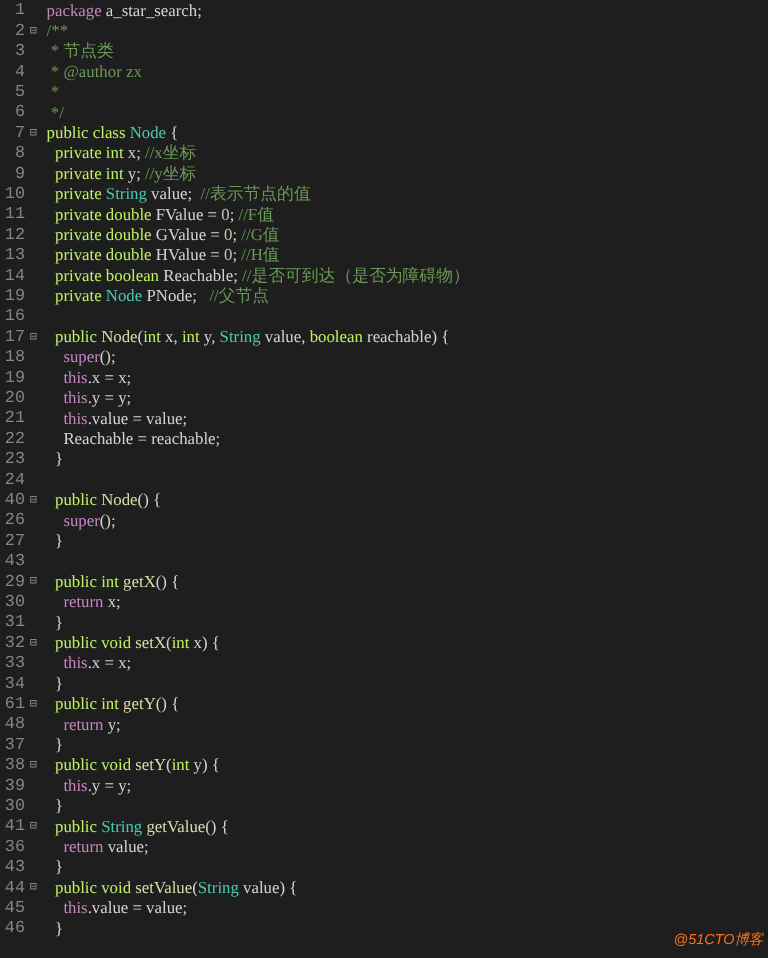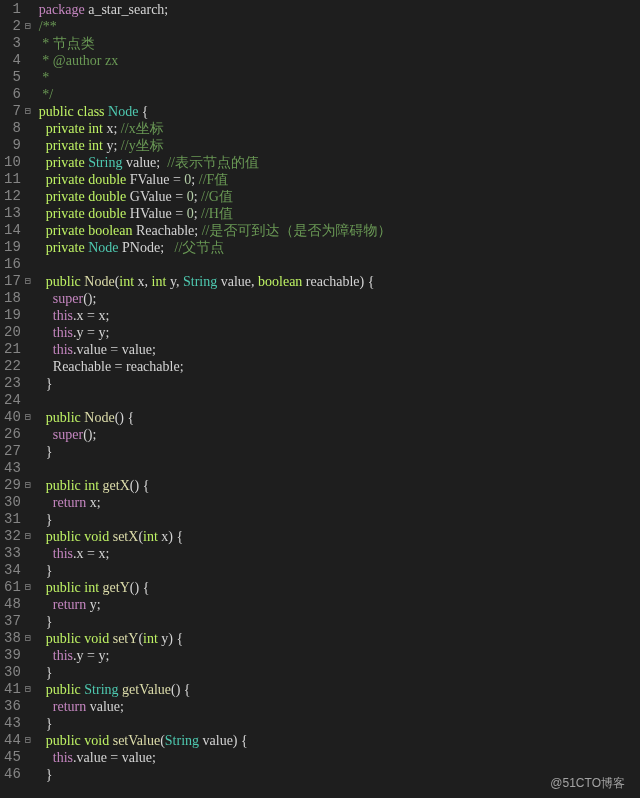--- a/index.html
+++ b/index.html
@@ -51,24 +51,25 @@
     }
     .kw { color: #c586c0; }
     .type { color: #4ec9b0; }
     .mod { color: #bef264; }
     .num { color: #b5cea8; }
     .com { color: #6a9955; }
     .fn { color: #dcdcaa; }
     .watermark {
       position: absolute;
       bottom: 6px;
-      right: 15px;
-      color: #a3a3a3;
+      right: 4px;
+      color: #f97316;
       font-size: 12px;
       font-family: sans-serif;
+      font-style: italic;
     }
   </style>
 </head>
 <body>
 
 <div class="editor">
   <div class="gutter" id="gutter">
       <div class="gutter-line">
         <span>1</span>
         <span class="fold-marker"></span>

